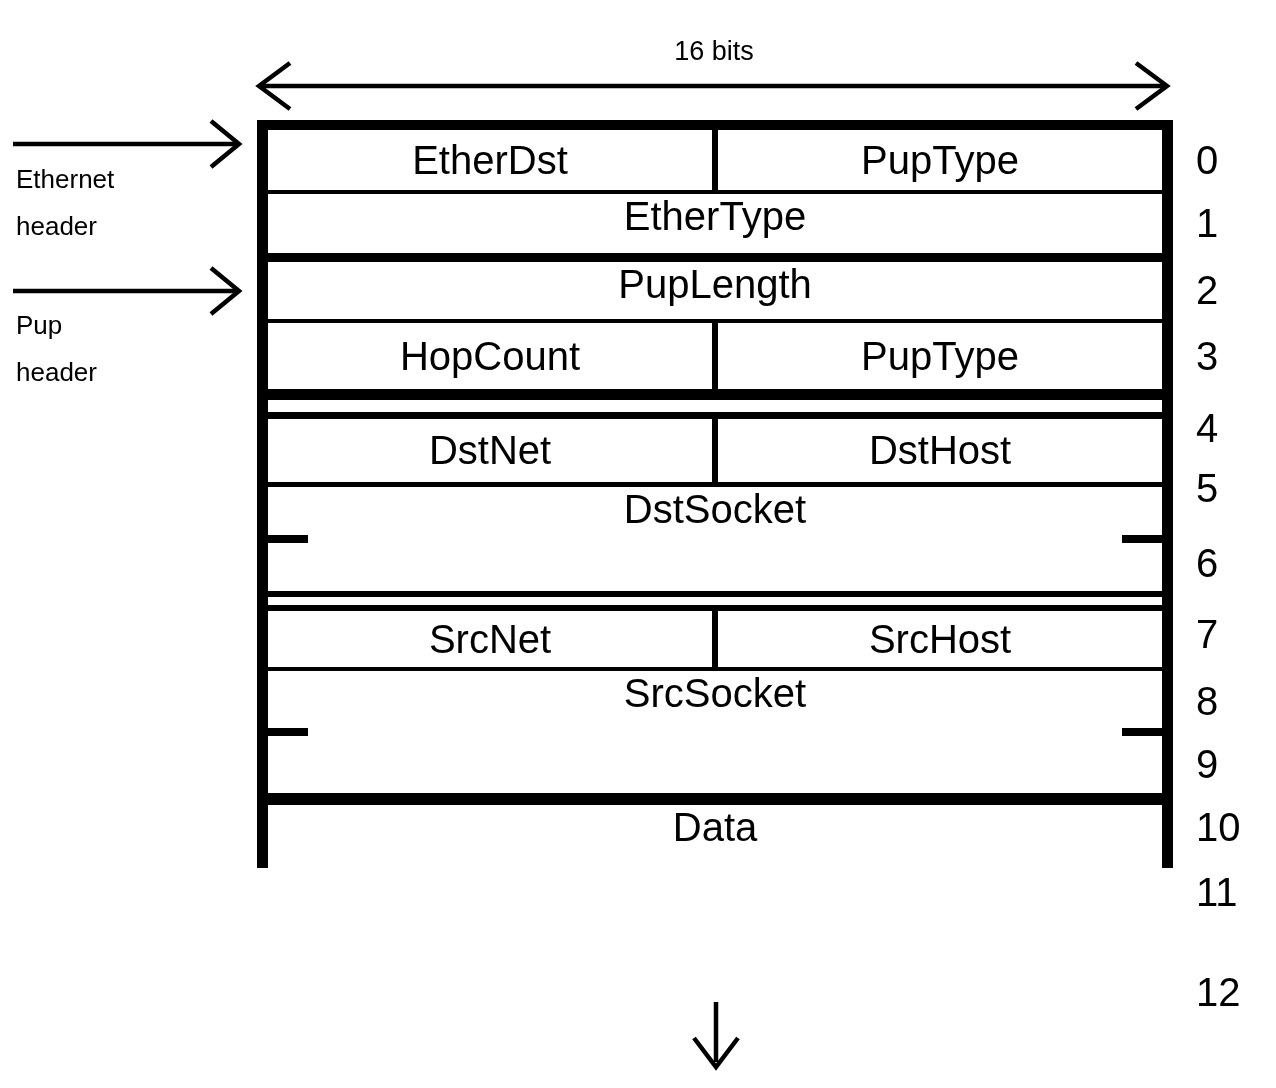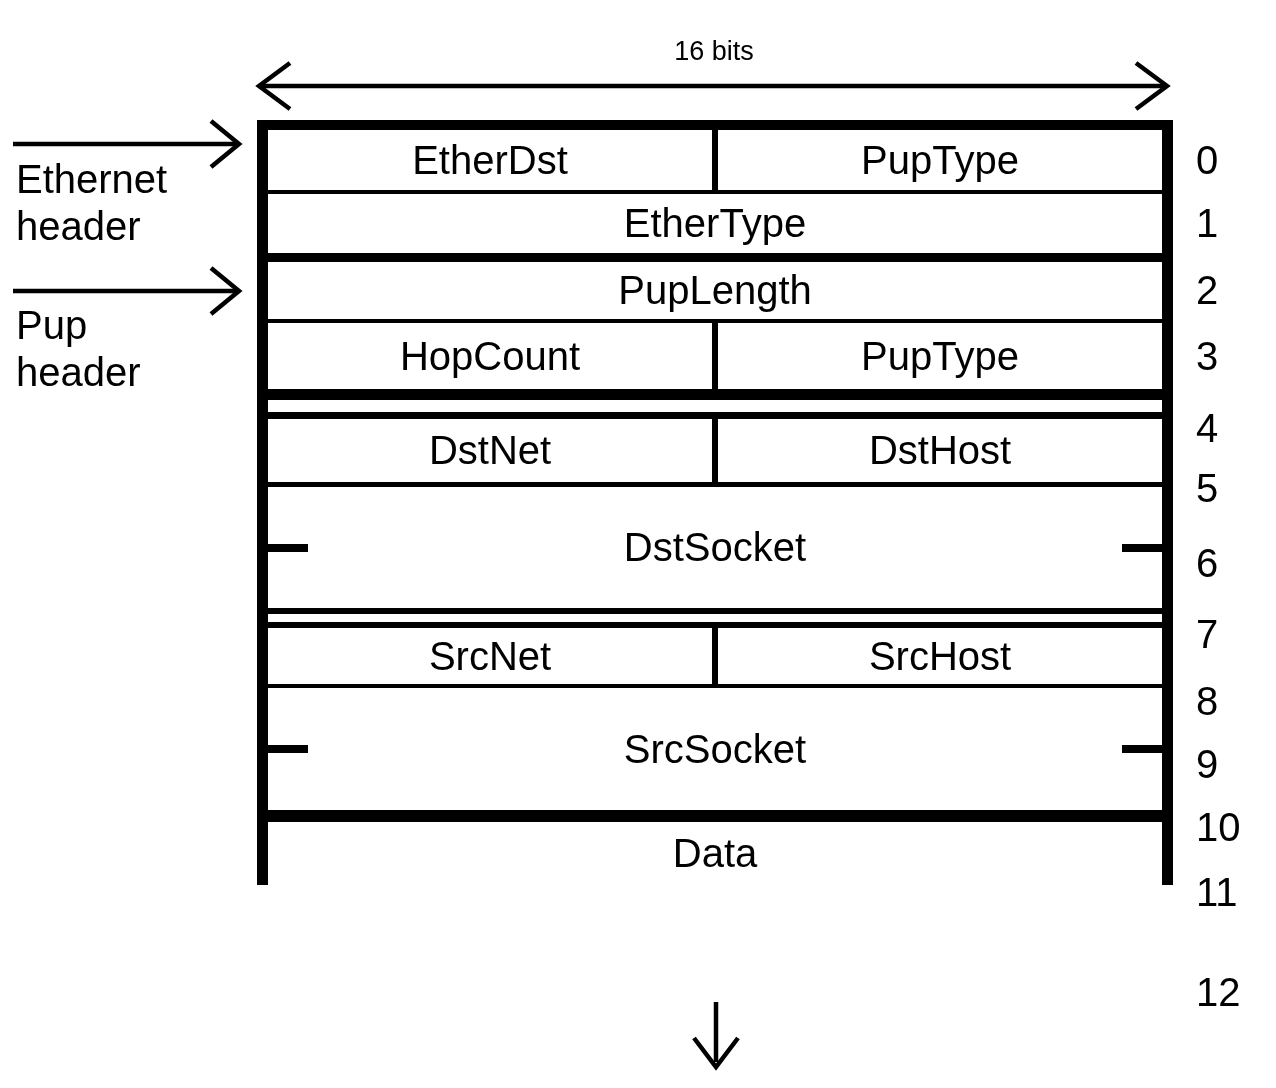--- a/index.html
+++ b/index.html
@@ -8,32 +8,32 @@
     background:#ffffff;color:#000;
     font-family:"Liberation Sans", sans-serif;
   }
   .stage{position:absolute;inset:0;}
   .overlay{position:absolute;left:0;top:0;pointer-events:none;}
   .bits-label{
     position:absolute;left:534px;top:28px;width:360px;
     text-align:center;font-size:27px;line-height:46px;
   }
   .side-label{
-    position:absolute;left:16px;font-size:40px;line-height:47px;
+    position:absolute;left:16px;font-size:26px;line-height:47px;
   }
   .side-label.ethernet{top:156px;}
   .side-label.pup{top:302px;}
 
   .packet{
     position:absolute;left:257px;top:120px;width:916px;
     box-sizing:border-box;background:#fff;
     border-left:11px solid #000;border-right:11px solid #000;border-top:10px solid #000;
   }
   .row{
-    position:relative;display:flex;align-items:center;justify-content:center;
+    position:relative;display:flex;align-items:flex-start;justify-content:center;
     font-size:40px;background:#fff;
   }
   .row .cell{
     flex:1;height:100%;display:flex;align-items:center;justify-content:center;
   }
   .vdiv{width:6px;align-self:stretch;background:#000;}
   .hline{background:#000;}
   .hline.thin{height:4px;}
   .hline.mid{height:5px;}
   .hline.thick{height:9px;}
@@ -115,21 +115,21 @@
 
     <div class="section-gap g1"></div>
 
     <div class="row split" style="height:63px">
       <div class="cell">DstNet</div>
       <div class="vdiv"></div>
       <div class="cell">DstHost</div>
     </div>
     <div class="hline mid"></div>
 
-    <div class="row" style="height:121px">
+    <div class="row" style="height:104px">
       <div class="tick left"></div>
       <span>DstSocket</span>
       <div class="tick right"></div>
     </div>
     <div class="section-gap g2"></div>
 
     <div class="row split" style="height:56px">
       <div class="cell">SrcNet</div>
       <div class="vdiv"></div>
       <div class="cell">SrcHost</div>

